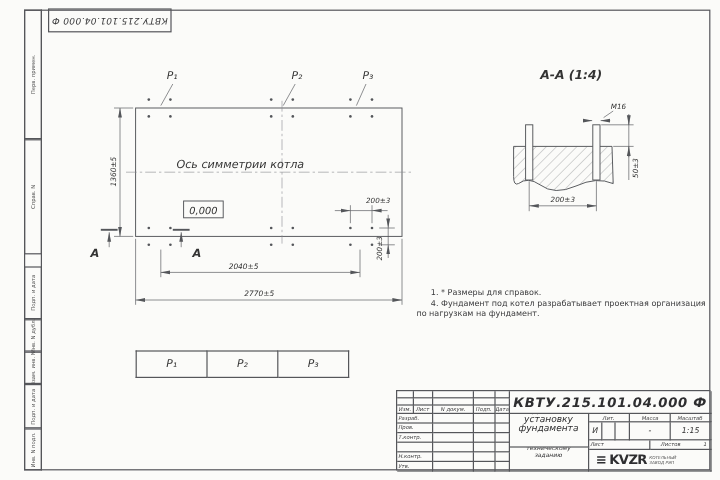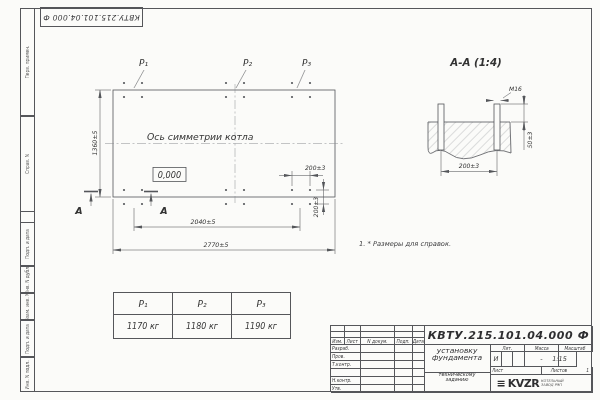--- a/index.html
+++ b/index.html
@@ -12,21 +12,21 @@
   
   .mbox{left:20px;width:15px;border:1px solid #55565a;}
   .mbox .rl{position:absolute;left:50%;top:50%;white-space:nowrap;font-size:8px;color:#555;
             transform:translate(-50%,-50%) rotate(-90deg) scale(0.55);}
   
   .stamp{left:40px;top:7px;width:103px;height:20px;border:1px solid #55565a;
          display:flex;align-items:center;justify-content:center;}
   .stamp span{transform:rotate(180deg);font-style:italic;font-size:7.5px;letter-spacing:.3px;color:#3a3a3c;}
   
   .notes{left:347px;top:240px;width:247px;}
-  .note{margin:0 0 1px 0;font-style:italic;font-size:6.7px;line-height:1.22;
+  .note{margin:0 0 1px 0;font-size:6.7px;line-height:1.22;
         text-indent:12px;color:#3a3a3c;}
   
   .ltable{left:113px;top:292px;border-collapse:collapse;}
   .ltable td{border:1px solid #55565a;width:56px;text-align:center;
              font-style:italic;color:#333;}
   .ltable .hd td{height:19px;font-size:9px;}
   .ltable .vl td{height:21px;font-size:8px;}
   
   .tb{left:330px;top:325px;width:262px;height:67px;border-left:1px solid #55565a;border-top:1px solid #55565a;}
   .tbc{position:absolute;box-sizing:border-box;border-right:1px solid #55565a;border-bottom:1px solid #55565a;
@@ -92,33 +92,29 @@
   <div class="abs mbox" style="top:357px;height:35px;">
     <span class="rl">Инв. N подл.</span>
     </div>
 
   <div class="abs stamp">
     <span>КВТУ.215.101.04.000 Ф</span>
   </div>
 
   <div class="abs notes">
     <p class="note">1. * Размеры для справок.</p>
+    <p class="note">4. Фундамент под котел разрабатывает проектная организация по нагрузкам на фундамент.</p>
   </div>
 
   <table class="abs ltable">
     <tbody>
         <tr class="hd">
       <td>P₁</td>
       <td>P₂</td>
       <td>P₃</td>
-    </tr>
-    <tr class="vl">
-      <td>1170 кг</td>
-      <td>1180 кг</td>
-      <td>1190 кг</td>
     </tr>
   </tbody>
     </table>
 
   <div class="abs tb">
 
     <div class="tbc" style="left:0;top:0;width:14px;height:6px;"></div>
     <div class="tbc" style="left:14px;top:0;width:16px;height:6px;"></div>
     <div class="tbc" style="left:30px;top:0;width:34px;height:6px;"></div>
     <div class="tbc" style="left:64px;top:0;width:18px;height:6px;"></div>
@@ -212,21 +208,21 @@
       </div>
 
     <div class="tbc" style="left:160px;top:26px;width:11px;height:15px;">
         <span class="lit-v">И</span>
       </div>
     <div class="tbc" style="left:171px;top:26px;width:11px;height:15px;"></div>
     <div class="tbc" style="left:182px;top:26px;width:12px;height:15px;"></div>
     <div class="tbc" style="left:194px;top:26px;width:34px;height:15px;">
         <span class="lit-v">-</span>
       </div>
-    <div class="tbc" style="left:212px;top:26px;width:34px;height:15px;">
+    <div class="tbc" style="left:228px;top:26px;width:34px;height:15px;">
         <span class="scale-v">1:15</span>
       </div>
 
     <div class="tbc lft" style="left:160px;top:41px;width:51px;height:8px;">
         <span class="sc">Лист</span>
       </div>
     <div class="tbc sheetrow" style="left:211px;top:41px;width:51px;height:8px;">
       <span class="sc">Листов</span>
       <span class="sc">1</span>
     </div>

